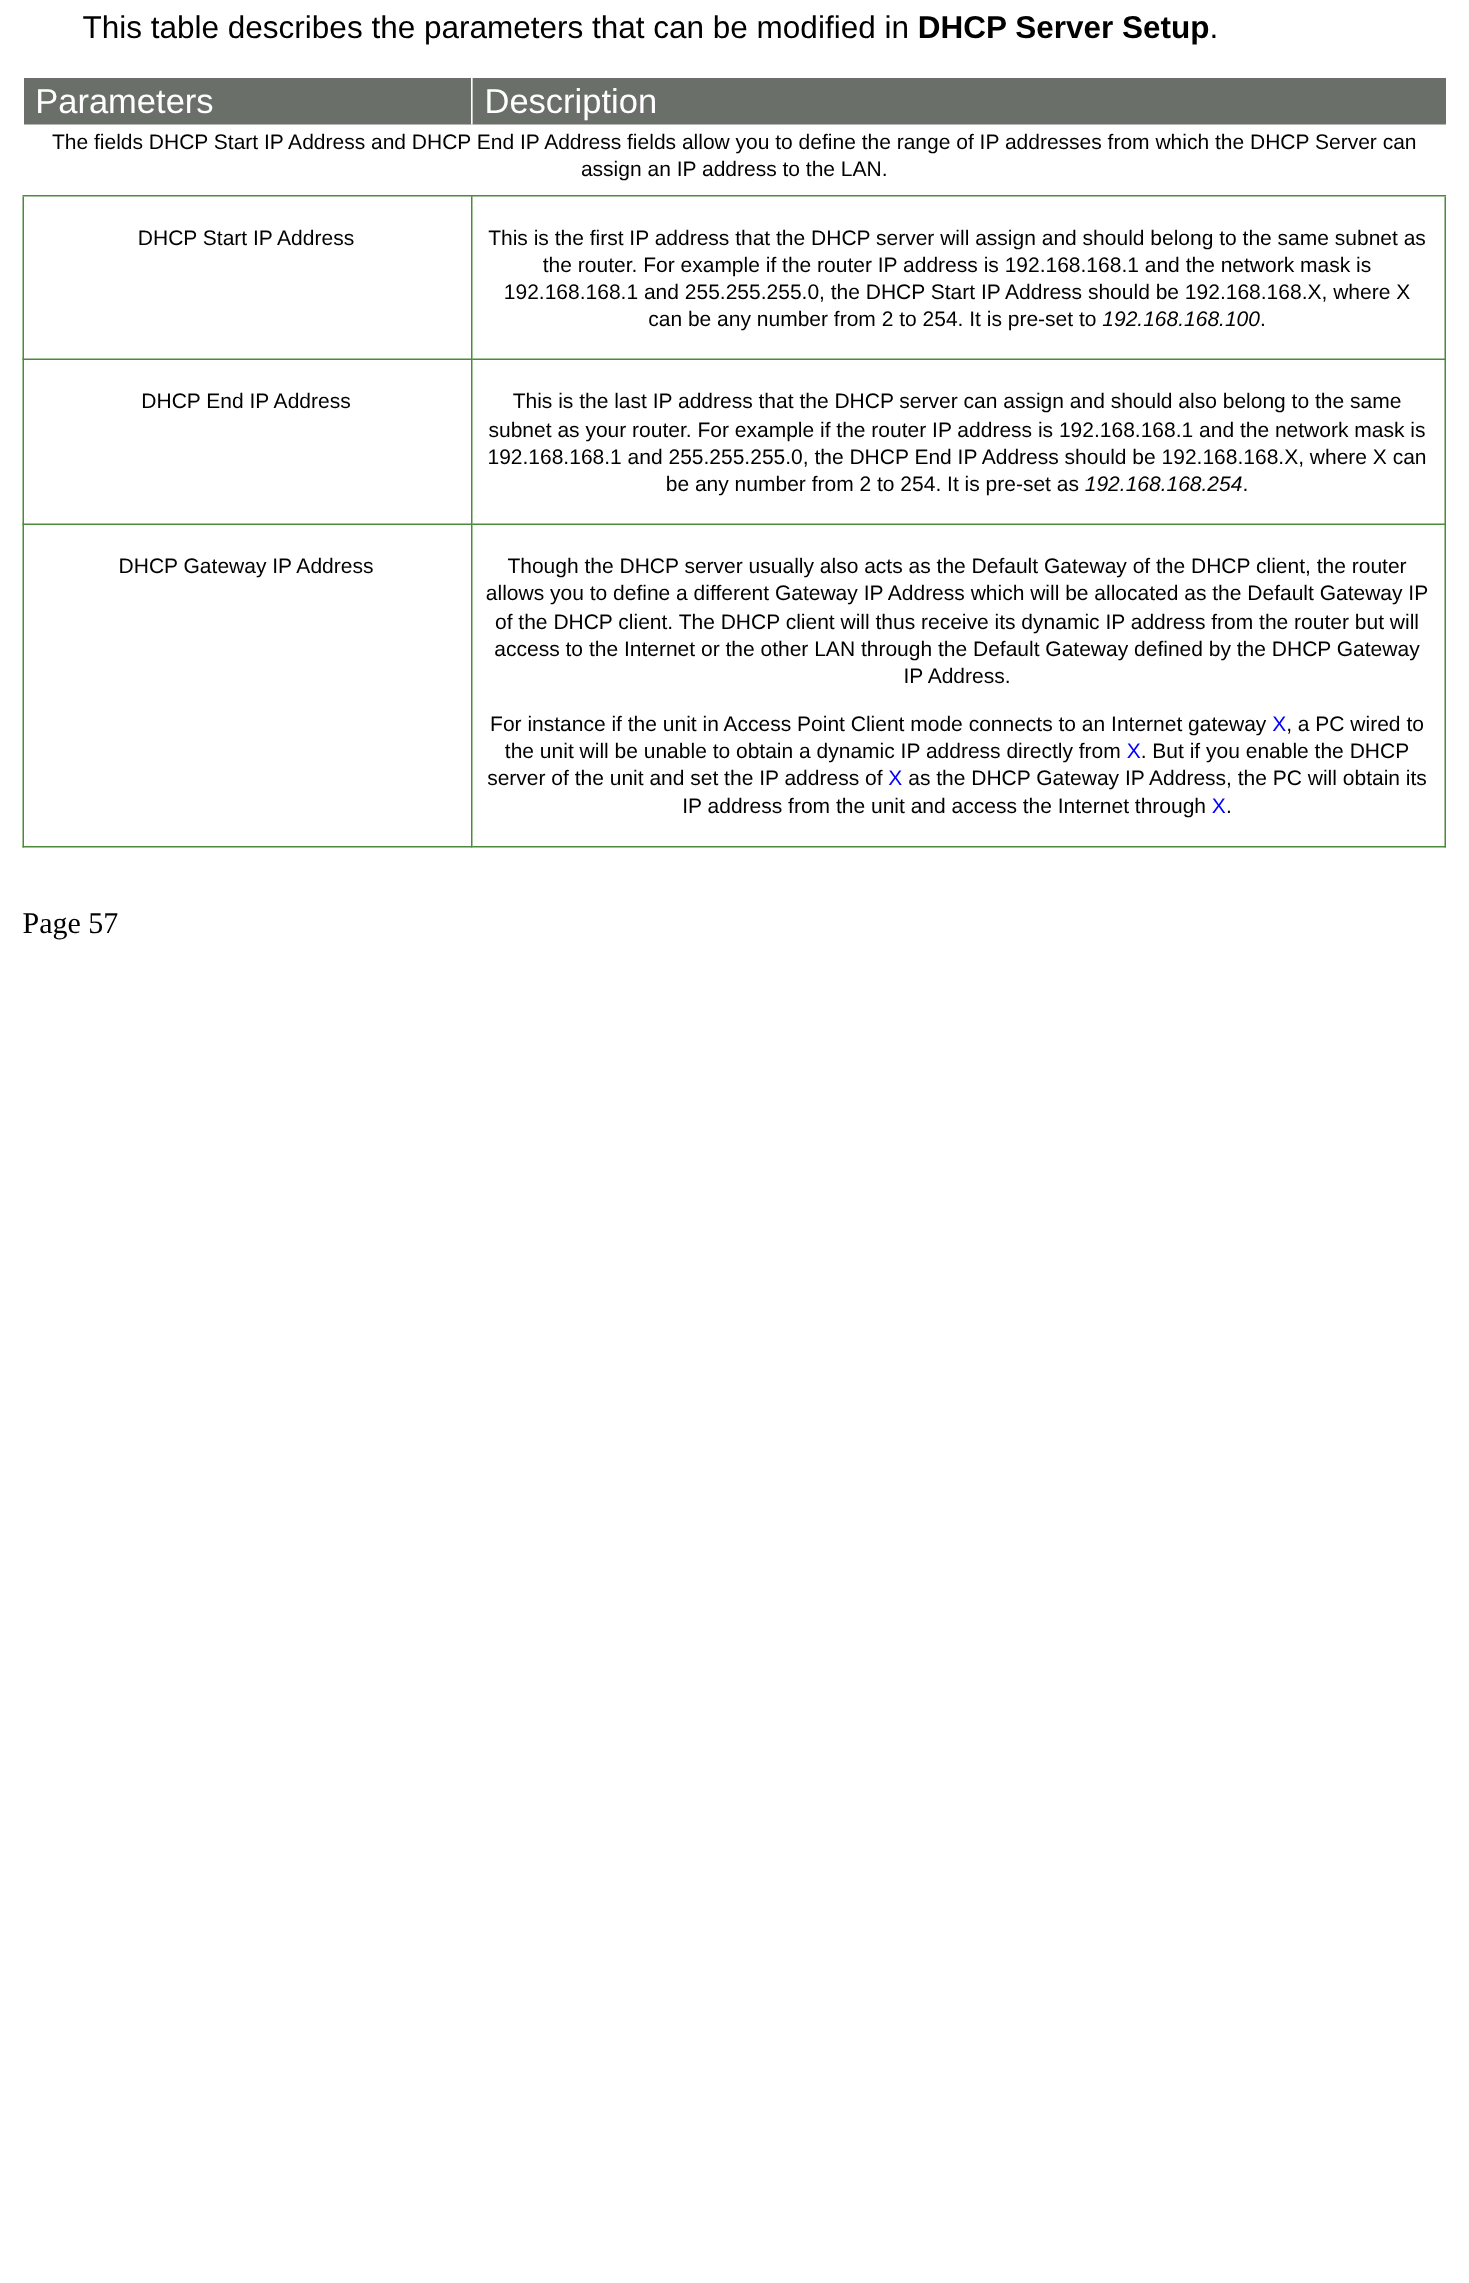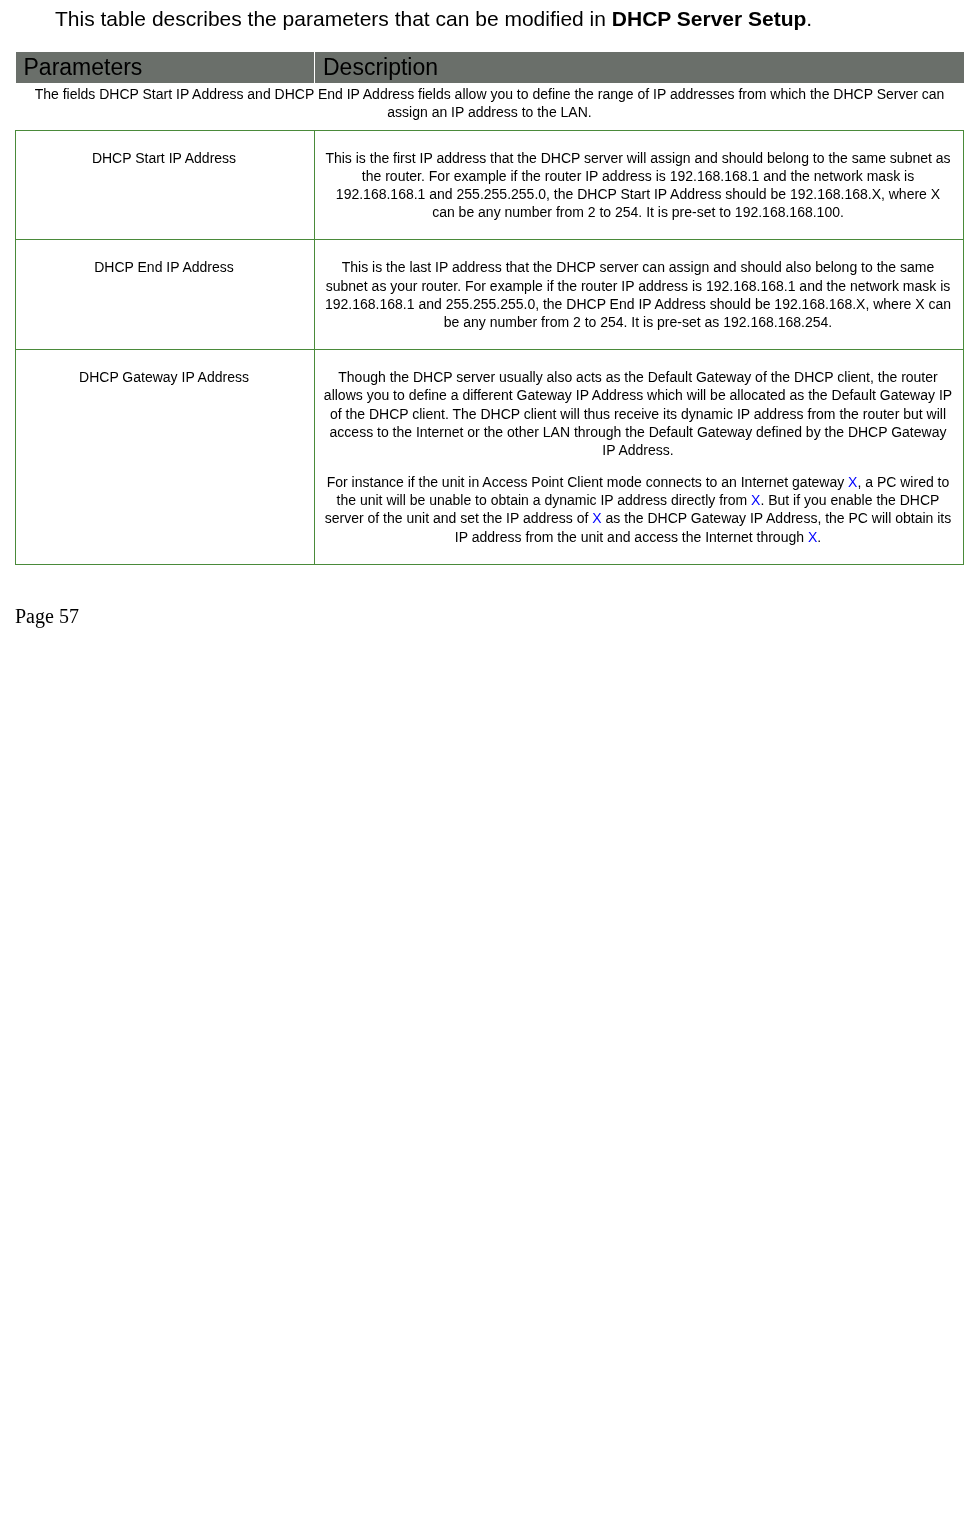--- a/index.html
+++ b/index.html
@@ -19,21 +19,21 @@
       font-weight: bold;
       text-align: center;
     }
     table {
       border-collapse: collapse;
       width: 100%;
       margin-bottom: 40px;
     }
     th {
       background-color: #6a6f6a;
-      color: #000000;
+      color: #ffffff;
       text-align: left;
       font-weight: normal;
       padding: 2px 8px;
       font-size: 23px;
     }
     th:first-child {
       border-right: 1px solid #fff;
     }
     td {
       vertical-align: top;
@@ -51,20 +51,21 @@
     }
     .data-row td:first-child {
       border-left: 1px solid #4a8a3a;
       border-right: 1px solid #4a8a3a;
       width: 280px;
     }
     .data-row td:last-child {
       border-right: 1px solid #4a8a3a;
     }
     .italic {
+      font-style: italic;
       margin-top: 44px;
     }
     .blue {
       color: #0000ff;
     }
     .page-num {
       font-family: "Times New Roman", serif;
       font-size: 20px;
       margin-top: 40px;
     }

